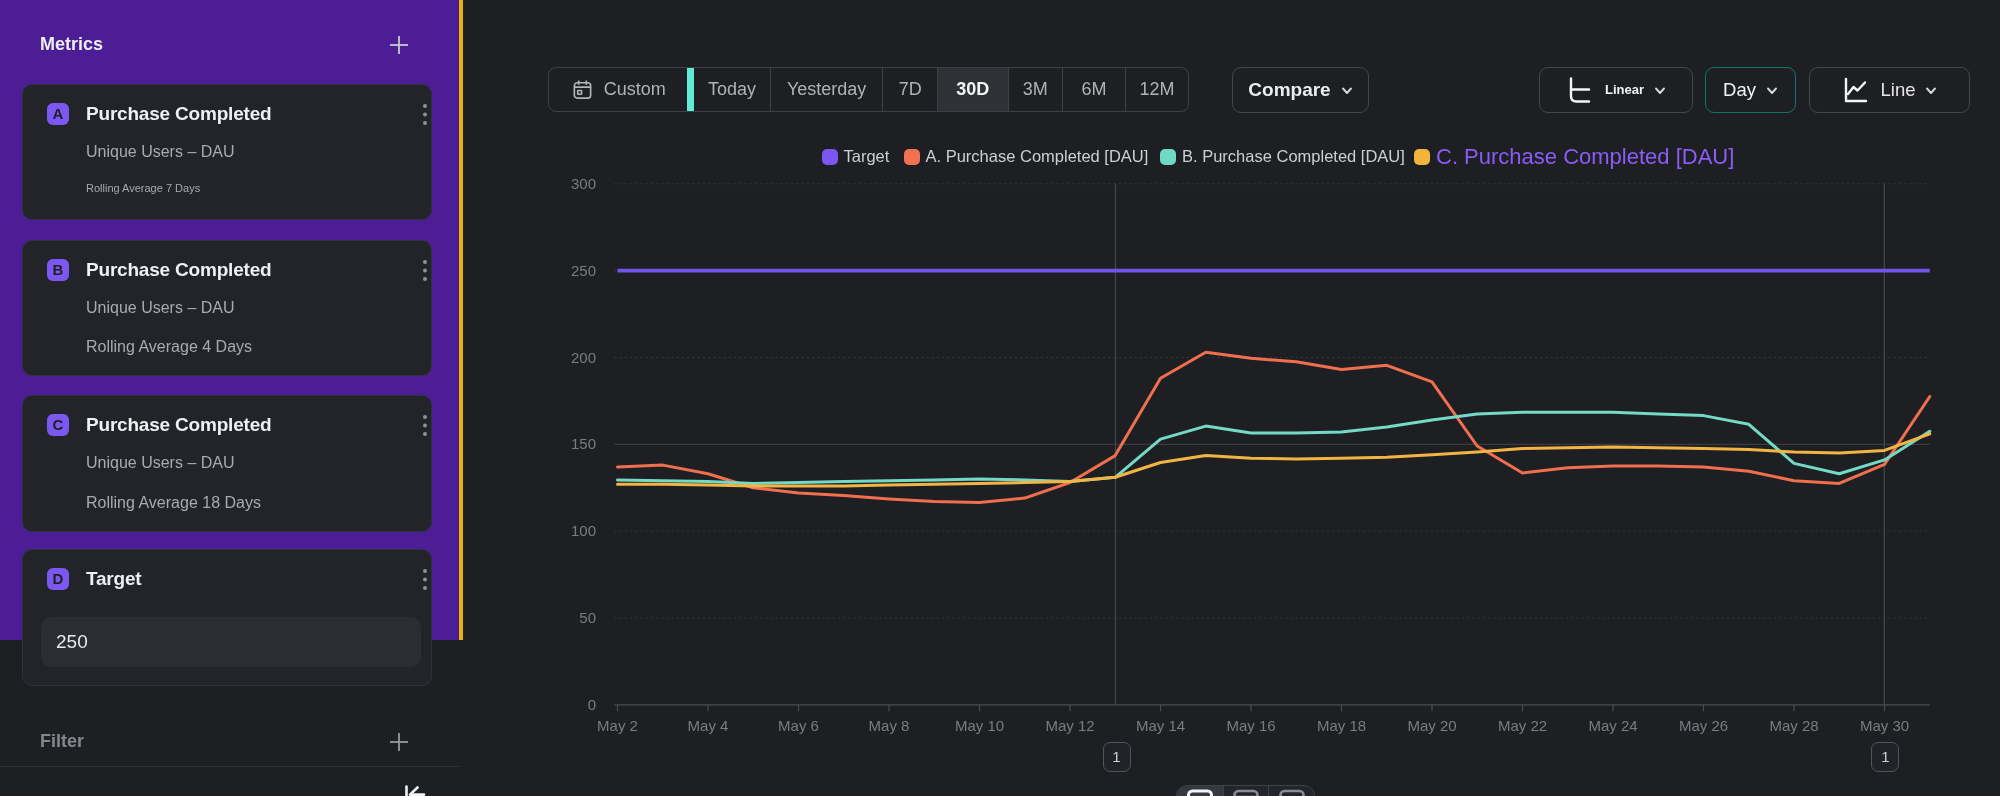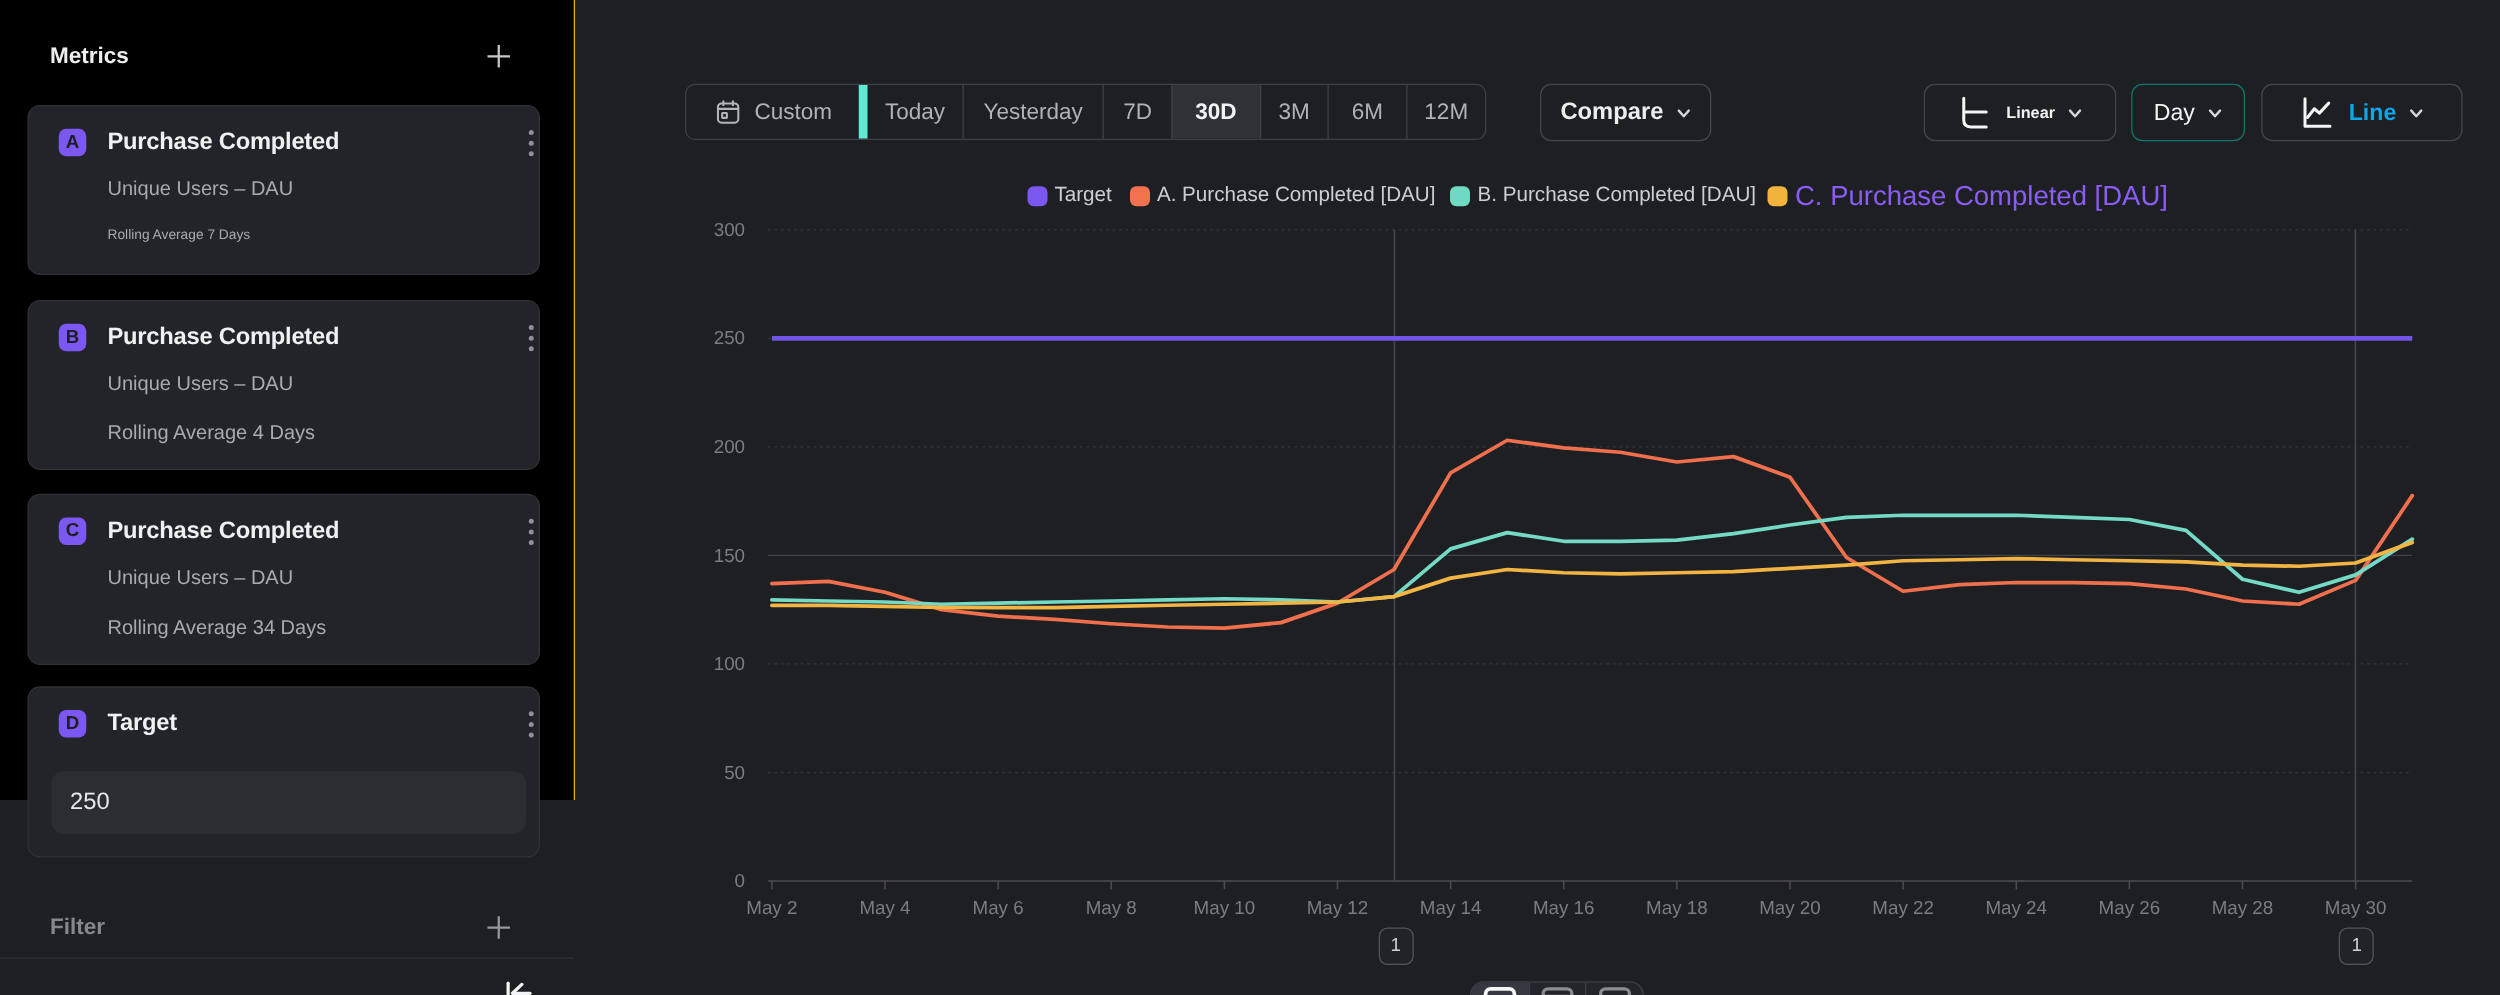--- a/index.html
+++ b/index.html
@@ -1,18 +1,18 @@
 <!DOCTYPE html>
 <html><head><meta charset="utf-8">
 <style>
 *{margin:0;padding:0}
 body{width:2000px;height:796px;background:#1d1f23;font-family:"Liberation Sans",sans-serif;overflow:hidden;position:relative}
 </style></head>
 <body>
-<div style="position:absolute;left:0;top:0;width:459px;height:640px;background:#000000;border-right:1px solid #eab308">
+<div style="position:absolute;left:0;top:0;width:459px;height:640px;background:#4c1d95;border-right:4px solid #eab308">
 <div style="position:absolute;left:40px;top:34px;font-size:18px;font-weight:bold;color:#edeef0">Metrics</div>
 <svg style="position:absolute;left:388px;top:34px" width="22" height="22">
       <line x1="11.0" y1="2" x2="11.0" y2="20" stroke="#c6c8cb" stroke-width="1.8"></line>
       <line x1="2" y1="11.0" x2="20" y2="11.0" stroke="#c6c8cb" stroke-width="1.8"></line>
     </svg>
 <div style="position:absolute;left:22px;top:84px;width:408px;height:134px;background:#232429;border:1px solid #313237;border-radius:10px">
 <div style="position:absolute;left:24px;top:18px;width:22px;height:22px;background:#7c58f2;border-radius:6px;color:#1d1f23;font-size:15px;font-weight:bold;text-align:center;line-height:22px">A</div>
 <div style="position:absolute;left:63px;top:18px;font-size:19px;font-weight:bold;color:#eef0f2;letter-spacing:-0.2px">Purchase Completed</div>
 <svg style="position:absolute;left:398px;top:17px" width="8" height="28">
         <circle cx="4" cy="4" r="2" fill="#8f9196"></circle>
@@ -35,21 +35,21 @@
     </div>
     <div style="position:absolute;left:22px;top:395px;width:408px;height:135px;background:#232429;border:1px solid #313237;border-radius:10px">
 <div style="position:absolute;left:24px;top:18px;width:22px;height:22px;background:#7c58f2;border-radius:6px;color:#1d1f23;font-size:15px;font-weight:bold;text-align:center;line-height:22px">C</div>
 <div style="position:absolute;left:63px;top:18px;font-size:19px;font-weight:bold;color:#eef0f2;letter-spacing:-0.2px">Purchase Completed</div>
 <svg style="position:absolute;left:398px;top:17px" width="8" height="28">
         <circle cx="4" cy="4" r="2" fill="#8f9196"></circle>
         <circle cx="4" cy="12.5" r="2" fill="#8f9196"></circle>
         <circle cx="4" cy="21" r="2" fill="#8f9196"></circle>
       </svg>
 <div style="position:absolute;left:63px;top:58px;font-size:16px;color:#a8aaaf">Unique Users – DAU</div>
-      <div style="position:absolute;left:63px;top:98px;font-size:16px;color:#a8aaaf">Rolling Average 34 Days</div>
+      <div style="position:absolute;left:63px;top:98px;font-size:16px;color:#a8aaaf">Rolling Average 18 Days</div>
     </div>
     <div style="position:absolute;left:22px;top:549px;width:408px;height:135px;background:#232429;border:1px solid #313237;border-radius:10px">
 <div style="position:absolute;left:24px;top:18px;width:22px;height:22px;background:#7c58f2;border-radius:6px;color:#1d1f23;font-size:15px;font-weight:bold;text-align:center;line-height:22px">D</div>
 <div style="position:absolute;left:63px;top:18px;font-size:19px;font-weight:bold;color:#eef0f2;letter-spacing:-0.2px">Target</div>
 <svg style="position:absolute;left:398px;top:17px" width="8" height="28">
         <circle cx="4" cy="4" r="2" fill="#8f9196"></circle>
         <circle cx="4" cy="12.5" r="2" fill="#8f9196"></circle>
         <circle cx="4" cy="21" r="2" fill="#8f9196"></circle>
       </svg>
 <div style="position:absolute;left:18px;top:67px;width:380px;height:50px;background:#2c2d33;border-radius:10px;font-size:19px;color:#e8e9eb;line-height:50px;padding-left:15px;box-sizing:border-box">250</div>
@@ -102,21 +102,21 @@
     <span style="font-size:18.5px;font-weight:500;color:#f2f3f5">Day</span>
     <svg width="12" height="8" viewBox="0 0 12 8" fill="none" stroke="#d6d7da" stroke-width="1.9" stroke-linecap="round" stroke-linejoin="round" style="margin-left:10px;margin-top:3px">
       <polyline points="2,1.5 6,6 10,1.5"></polyline>
     </svg>
   </div>
 <div style="position:absolute;left:1809px;top:66.5px;width:161px;height:46px;border:1px solid #45464d;border-radius:9px;display:flex;align-items:center;justify-content:center;box-sizing:border-box">
     <svg width="26" height="28" viewBox="0 0 26 28" fill="none" stroke="#f4f5f6" stroke-width="2.4" stroke-linecap="round" stroke-linejoin="round" style="margin-right:13px">
       <path d="M4 3 V25 H24"></path>
       <polyline points="6,18 11.5,11 15.5,14.5 23,6.5"></polyline>
     </svg>
-    <span style="font-size:18.5px;font-weight:700;color:#0ea5e9">Line</span>
+    <span style="font-size:18.5px;font-weight:400;color:#e5e5e5">Line</span>
     <svg width="12" height="8" viewBox="0 0 12 8" fill="none" stroke="#d6d7da" stroke-width="1.9" stroke-linecap="round" stroke-linejoin="round" style="margin-left:10px;margin-top:3px">
       <polyline points="2,1.5 6,6 10,1.5"></polyline>
     </svg>
   </div>
 <div style="position:absolute;left:821.5px;top:148px;display:flex;align-items:center;height:17px">
     <span style="width:16px;height:16px;border-radius:5px;background:#7b57f2;margin-right:6px"></span>
     <span style="font-size:16.5px;color:#cdcfd2">Target</span>
   </div>
 <div style="position:absolute;left:903.5px;top:148px;display:flex;align-items:center;height:17px">
     <span style="width:16px;height:16px;border-radius:5px;background:#f2714f;margin-right:6px"></span>

